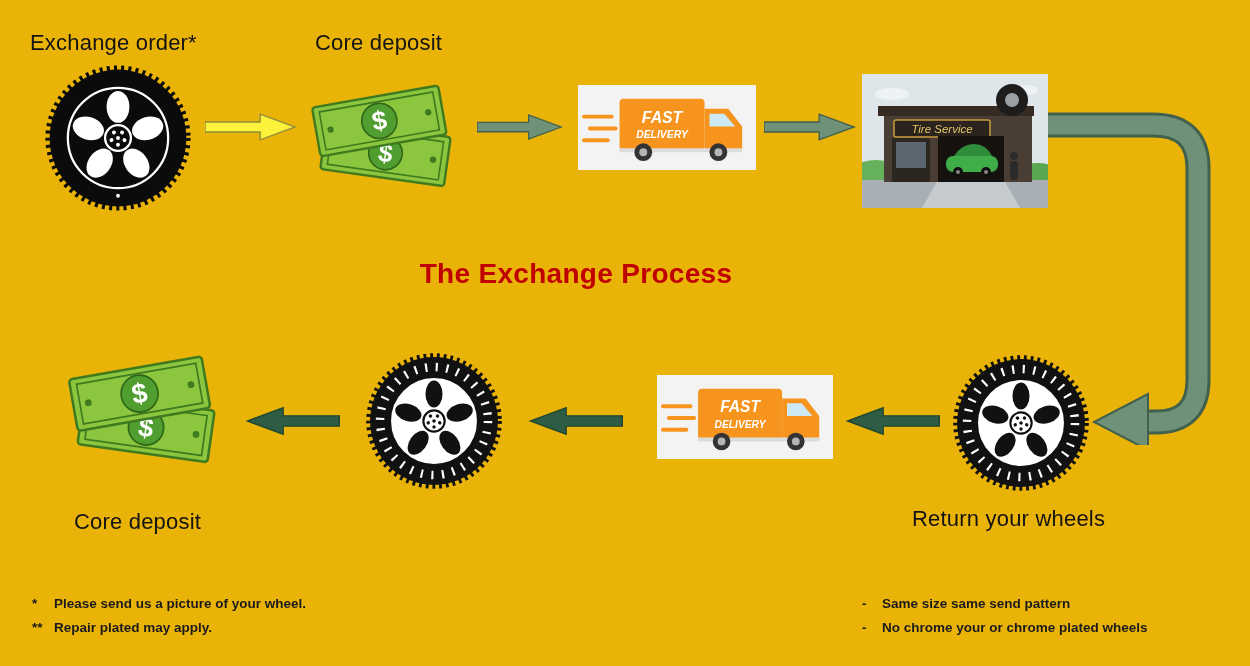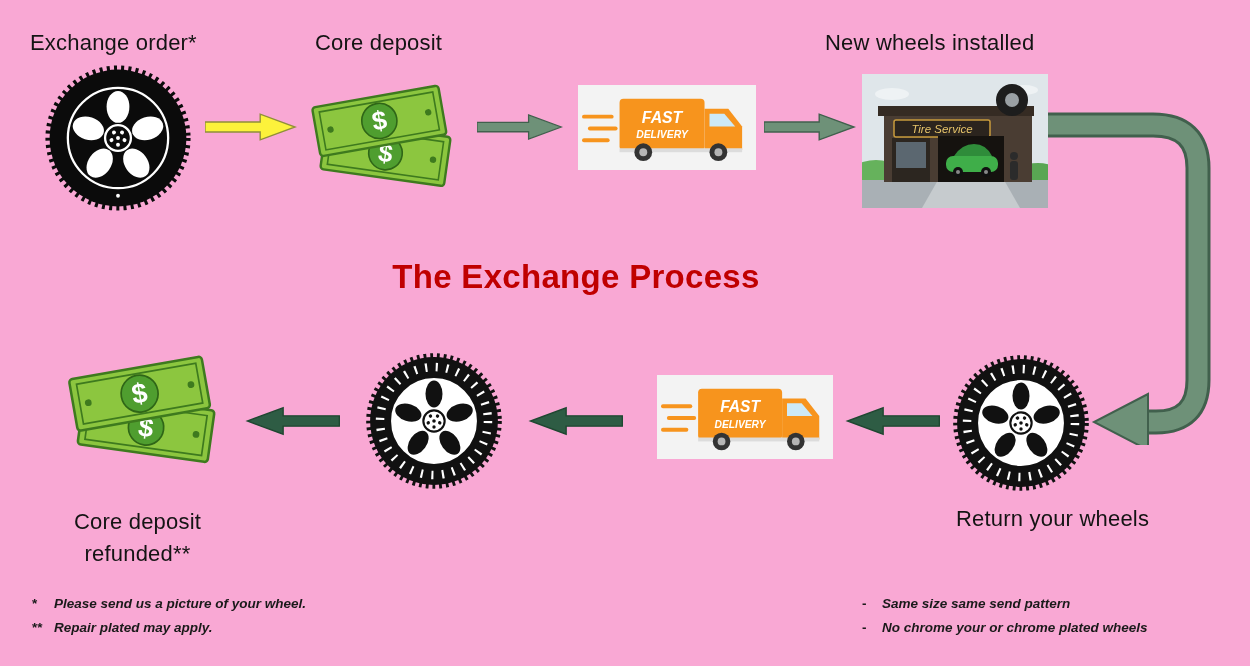--- a/index.html
+++ b/index.html
@@ -1,41 +1,40 @@
 <!DOCTYPE html>
 <html><head>
 <meta charset="utf-8">
 <style>
   html,body { margin:0; padding:0; background:#ffffff; }
   .canvas {
-    position:relative; width:1250px; height:666px; background:#f9a8d4;
+    position:relative; width:1250px; height:666px; background:#eab308;
     font-family:"Liberation Sans", sans-serif; overflow:hidden;
   }
   .abs { position:absolute; }
   .step-label { position:absolute; font-size:22px; color:#141414; letter-spacing:0.2px; white-space:nowrap; }
   .title {
     position:absolute; left:276px; top:258px; width:600px; text-align:center;
-    font-size:33px; font-weight:700; color:#C00000; letter-spacing:0.3px;
+    font-size:28px; font-weight:700; color:#C00000; letter-spacing:0.3px;
   }
   .two-line { text-align:center; line-height:32px; white-space:normal; }
   .footnote-block { position:absolute; font-size:13.5px; font-weight:600; color:#1a1a1a; }
   .fn-row { display:flex; align-items:flex-start; height:24px; }
   .fn-marker { display:inline-block; width:22px; flex:0 0 22px; }
-  .fn-row .fn-text { white-space:nowrap;font-style:italic; }
+  .fn-row .fn-text { white-space:nowrap; }
   svg { display:block; }
   .card { background:#f3f3f3; }
 </style>
 </head>
 <body>
 
 <div class="canvas">
 
   <div class="step-label" style="left:30px; top:30px;">Exchange order*</div>
   <div class="step-label" style="left:315px; top:30px;">Core deposit</div>
-  <div class="step-label" style="left:825px; top:30px;">New wheels installed</div>
 
   <svg class="abs" style="left:42px; top:62px;" width="152" height="152" viewBox="0 0 200 200">
     <circle cx="100" cy="100" r="92" fill="none" stroke="#0b0b0b" stroke-width="7" stroke-dasharray="4 5.5"></circle>
     <circle cx="100" cy="100" r="90" fill="#0b0b0b"></circle>
     <circle cx="100" cy="100" r="66" fill="none" stroke="#ffffff" stroke-width="3"></circle>
     <g fill="#ffffff">
       <ellipse cx="100" cy="59" rx="15" ry="21"></ellipse>
       <ellipse cx="100" cy="59" rx="15" ry="21" transform="rotate(72 100 100)"></ellipse>
       <ellipse cx="100" cy="59" rx="15" ry="21" transform="rotate(144 100 100)"></ellipse>
       <ellipse cx="100" cy="59" rx="15" ry="21" transform="rotate(216 100 100)"></ellipse>
@@ -227,24 +226,23 @@
     <g transform="rotate(-10 105 60)">
       <rect x="24" y="30" width="160" height="62" rx="4" stroke="#3E7A1E" stroke-width="3" fill="#8CC63F"></rect>
       <rect x="32" y="37" width="144" height="48" fill="none" stroke="#3E7A1E" stroke-width="2"></rect>
       <circle cx="104" cy="61" r="22" fill="#4F9E2F" stroke="#2F6617" stroke-width="2"></circle>
       <text x="104" y="72" text-anchor="middle" font-size="33" font-weight="bold" fill="#ffffff">$</text>
       <circle cx="42" cy="61" r="4" fill="#3E7A1E"></circle>
       <circle cx="166" cy="61" r="4" fill="#3E7A1E"></circle>
     </g>
   </svg>
 
-  <div class="step-label" style="left:912px; top:506px;margin-left:44px;">Return your wheels</div>
+  <div class="step-label" style="left:912px; top:506px;">Return your wheels</div>
   <div class="step-label two-line" style="left:40px; top:506px; width:195px;">
     <div>Core deposit</div>
-    <div>refunded**</div>
   </div>
 
   <div class="footnote-block" style="left:32px; top:596px;">
     <div class="fn-row">
       <span class="fn-marker">*</span>
       <span class="fn-text">Please send us a picture of your wheel.</span>
     </div>
     <div class="fn-row">
       <span class="fn-marker">**</span>
       <span class="fn-text">Repair plated may apply.</span>

